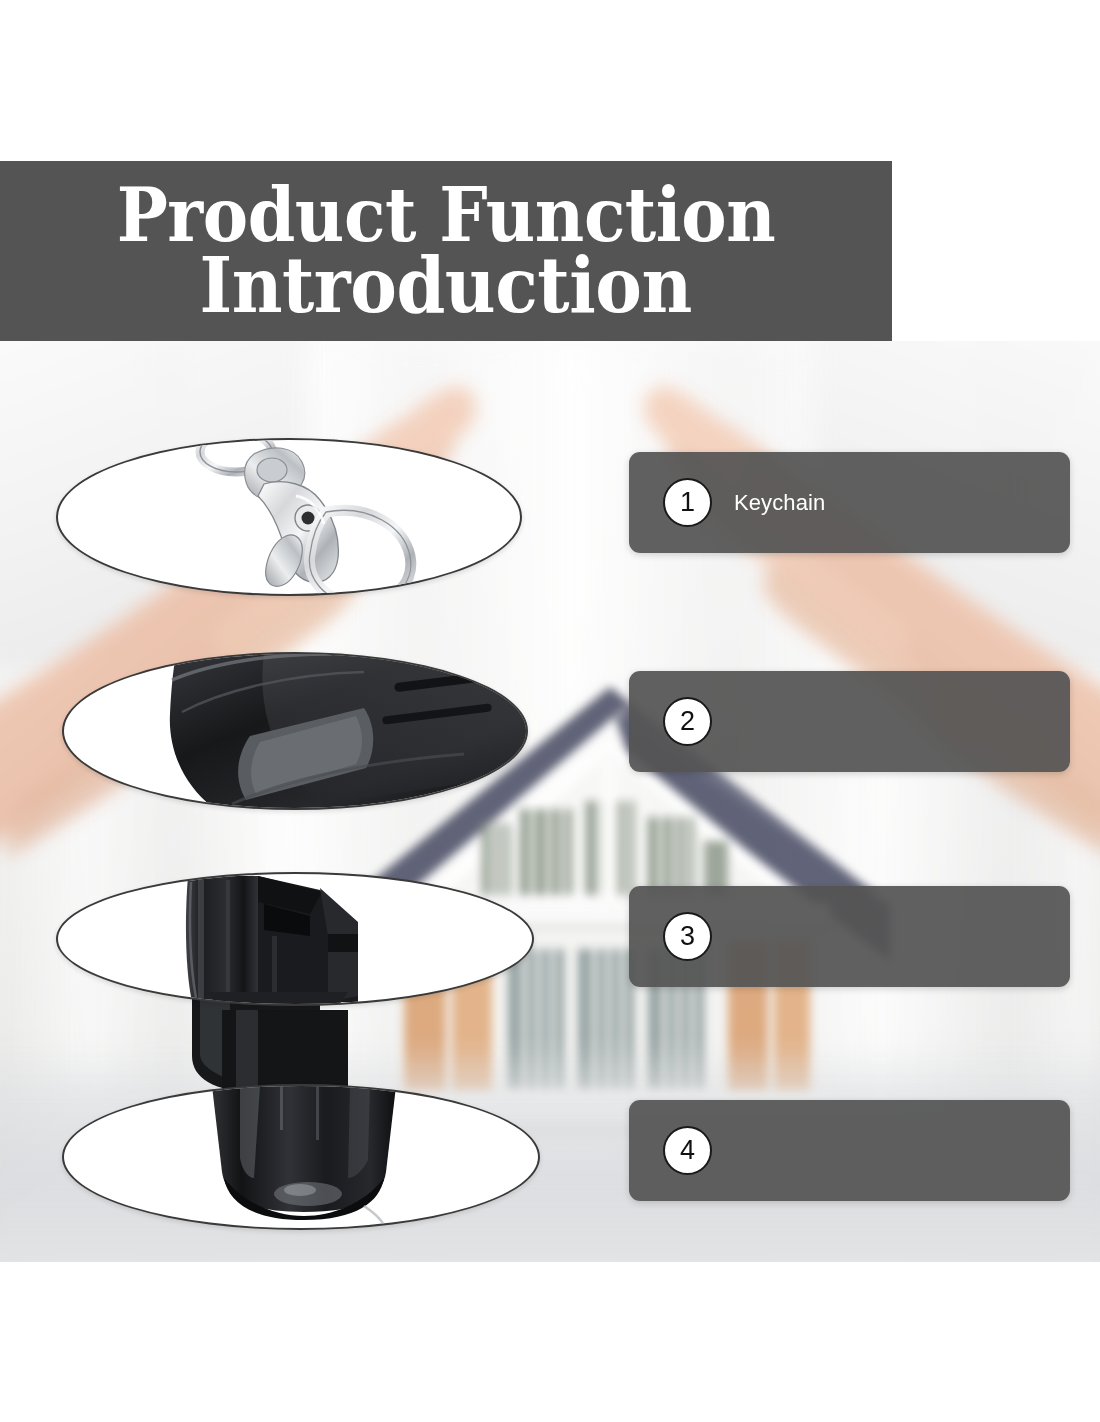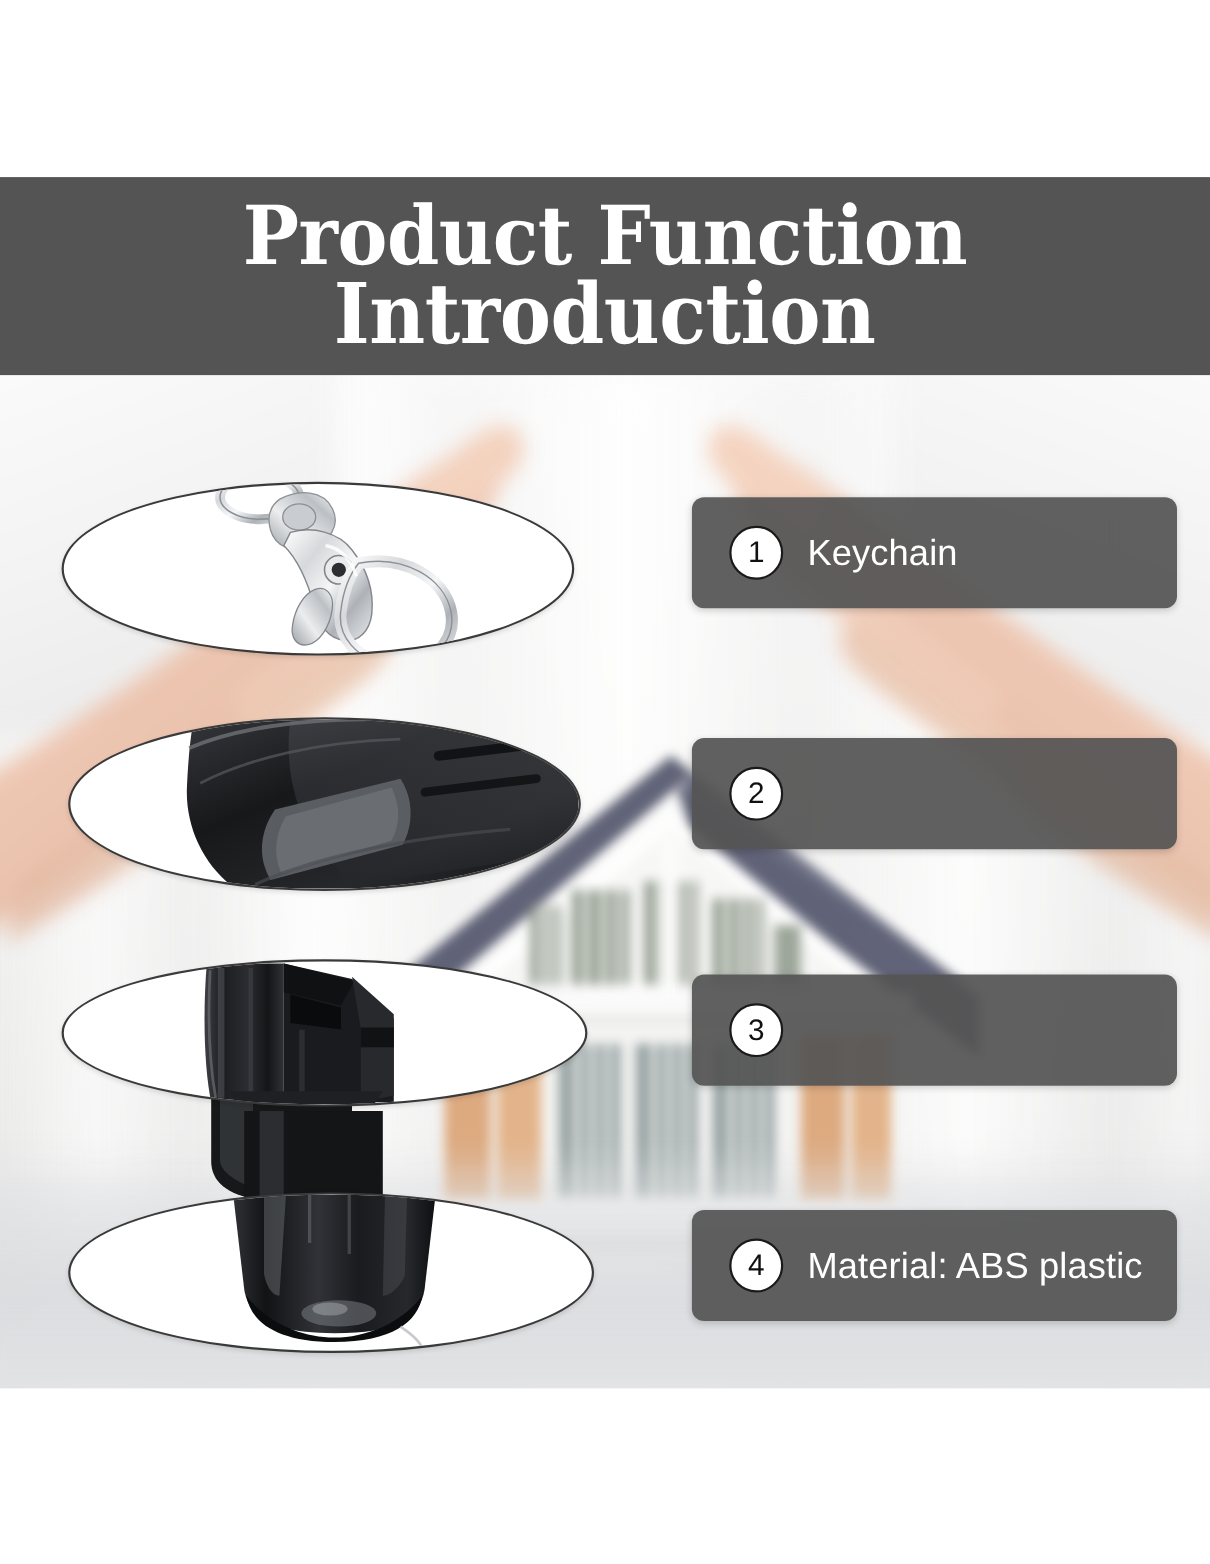--- a/index.html
+++ b/index.html
@@ -20,21 +20,21 @@
     position: absolute;
     inset: 0;
     background: #ffffff;
   }
 
   
   #title-banner {
     position: absolute;
     left: 0;
     top: 161px;
-    width: 1100px;
+    width: 892px;
     height: 180px;
     background: #545454;
     display: flex;
     flex-direction: column;
     align-items: center;
     justify-content: center;
     z-index: 40;
   }
   .title-line {
     color: #ffffff;
@@ -209,21 +209,21 @@
     font-weight: 400;
     display: flex;
     align-items: center;
     justify-content: center;
     font-family: "Liberation Sans", sans-serif;
     box-sizing: border-box;
   }
   .label-text {
     margin-left: 22px;
     color: #ffffff;
-    font-size: 33px;
+    font-size: 22px;
     font-weight: 400;
     letter-spacing: 0.1px;
     white-space: nowrap;
     font-family: "Liberation Sans", sans-serif;
   }
 </style>
 </head>
 <body>
 
 <div id="page">
@@ -517,16 +517,15 @@
   <div class="label-box" id="label-2">
     <div class="badge">2</div>
   </div>
 
   <div class="label-box" id="label-3">
     <div class="badge">3</div>
   </div>
 
   <div class="label-box" id="label-4">
     <div class="badge">4</div>
-    <div class="label-text">Material: ABS plastic</div>
   </div>
 
 </div>
 
 </body></html>

